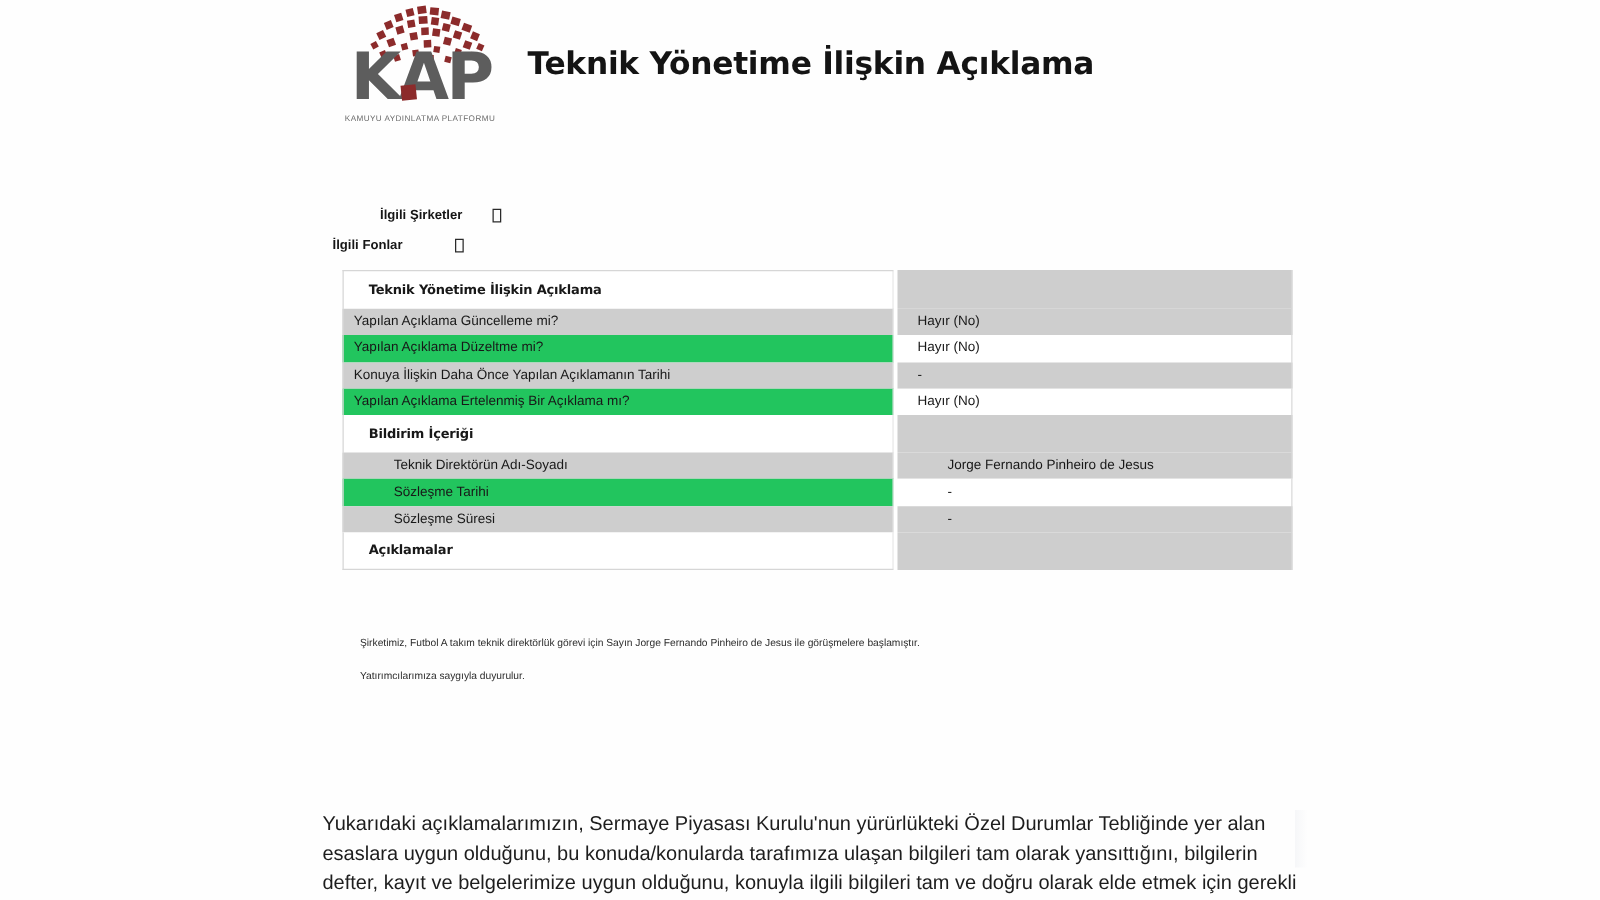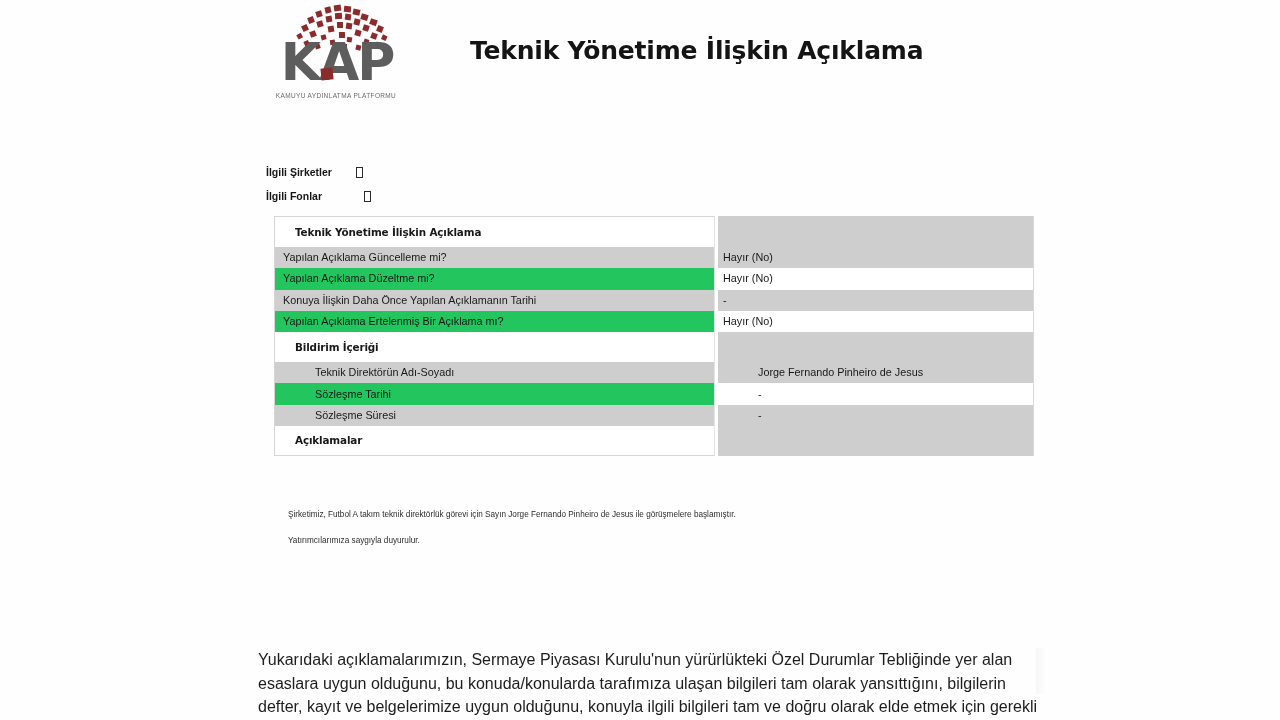--- a/index.html
+++ b/index.html
@@ -26,21 +26,20 @@
 
   
   .header {
     position: absolute;
     left: 262px;
     top: 4px;
     width: 780px;
     height: 102px;
     display: flex;
     align-items: flex-start;
-    gap: 48px;
   }
 
   .logo-block {
     width: 148px;
     height: 100px;
     position: relative;
     flex: 0 0 148px;
   }
 
   .logo-dome {
@@ -101,21 +100,21 @@
     display: flex;
     align-items: center;
     height: 24px;
     font-size: 10.5px;
     font-weight: 700;
     color: #161616;
   }
   .related-row .rl-label {
     display: inline-block;
   }
-  .related-row.shirket .rl-label { width: 80px; }
+  .related-row.shirket .rl-label { width: 80px; margin-left: 38px; }
   .related-row.fon .rl-label { width: 80px; }
   .tofu {
     display: inline-block;
     width: 5px;
     height: 9px;
     border: 1px solid #2a2a2a;
     margin-left: 4px;
     background: transparent;
   }
   .related-row.shirket .tofu { margin-left: 10px; }
@@ -151,21 +150,21 @@
     background: #22c55e;
     border-left: 1px solid #d6d6d6;
     border-right: 1px solid #e4e4e4;
   }
   .cell-label .txt { display: block; padding-left: 8px; }
 
   .cell-value {
     background: #ffffff;
     border-right: 1px solid #d9d9d9;
   }
-  .cell-value .txt { display: block; padding-left: 5px; }
+  .cell-value .txt { display: block; padding-left: 16px; }
 
   .cell-gap { background: #ffffff; }
 
   
   tr.shaded .cell-label,
   tr.shaded .cell-value { background: #cecece; }
   tr.shaded .cell-gap { background: #ffffff; }
 
   
   tr.section .cell-label { background: #ffffff; }

